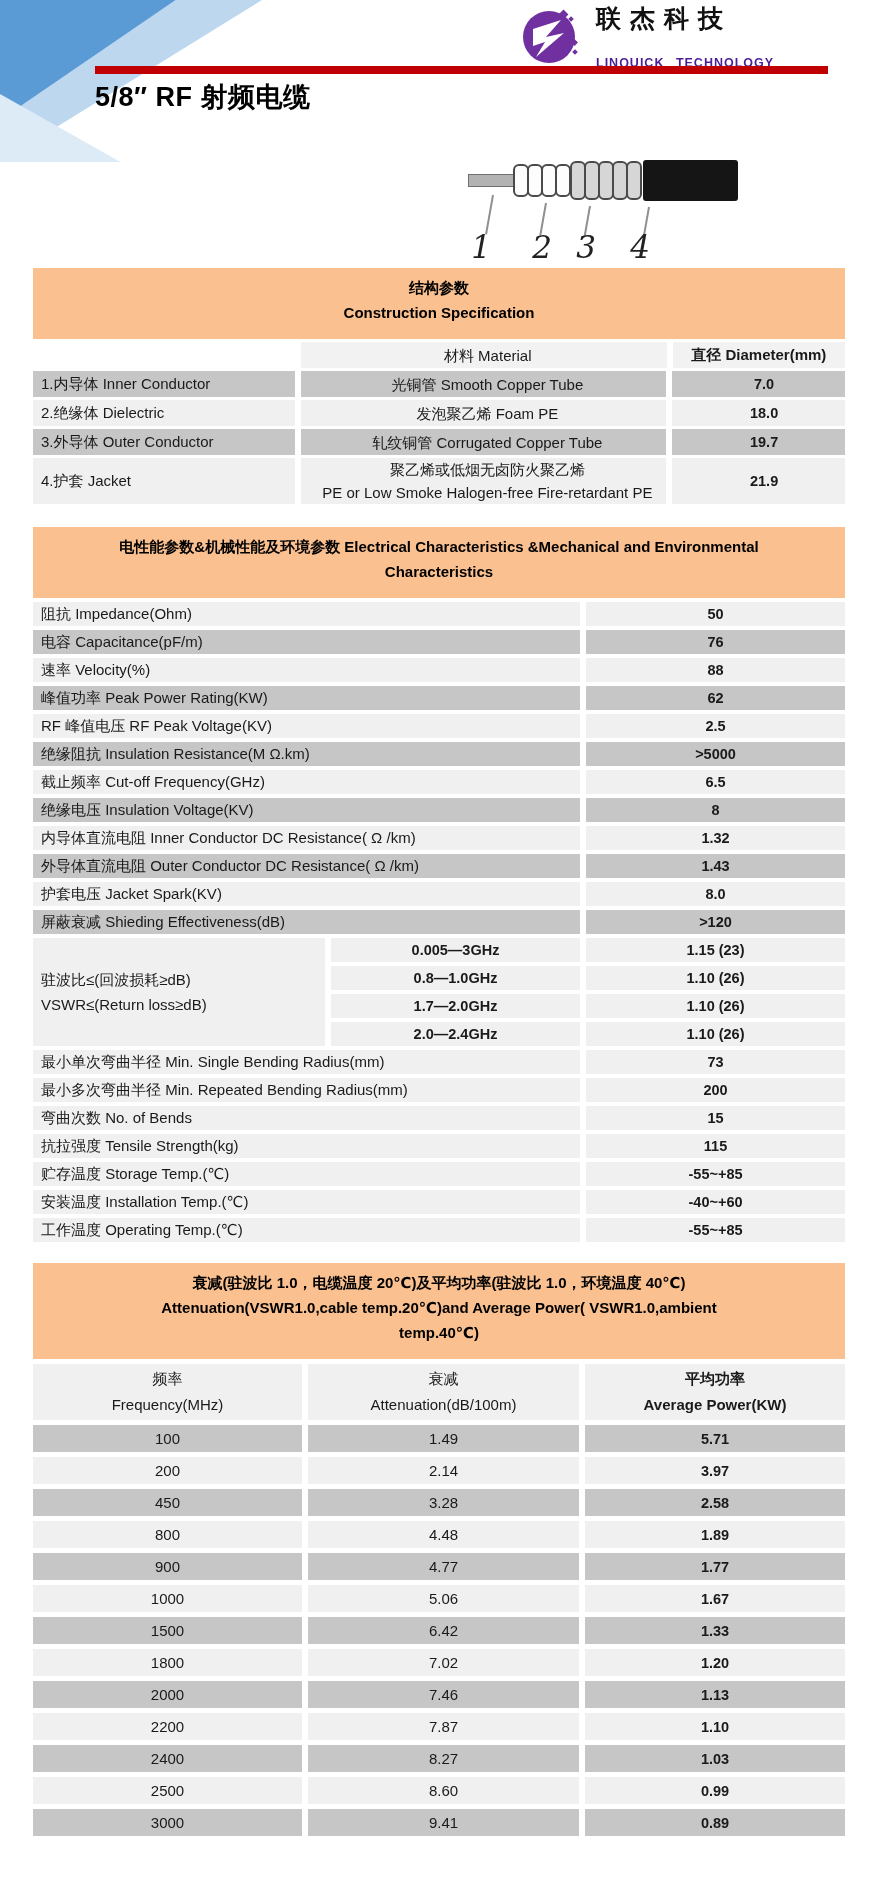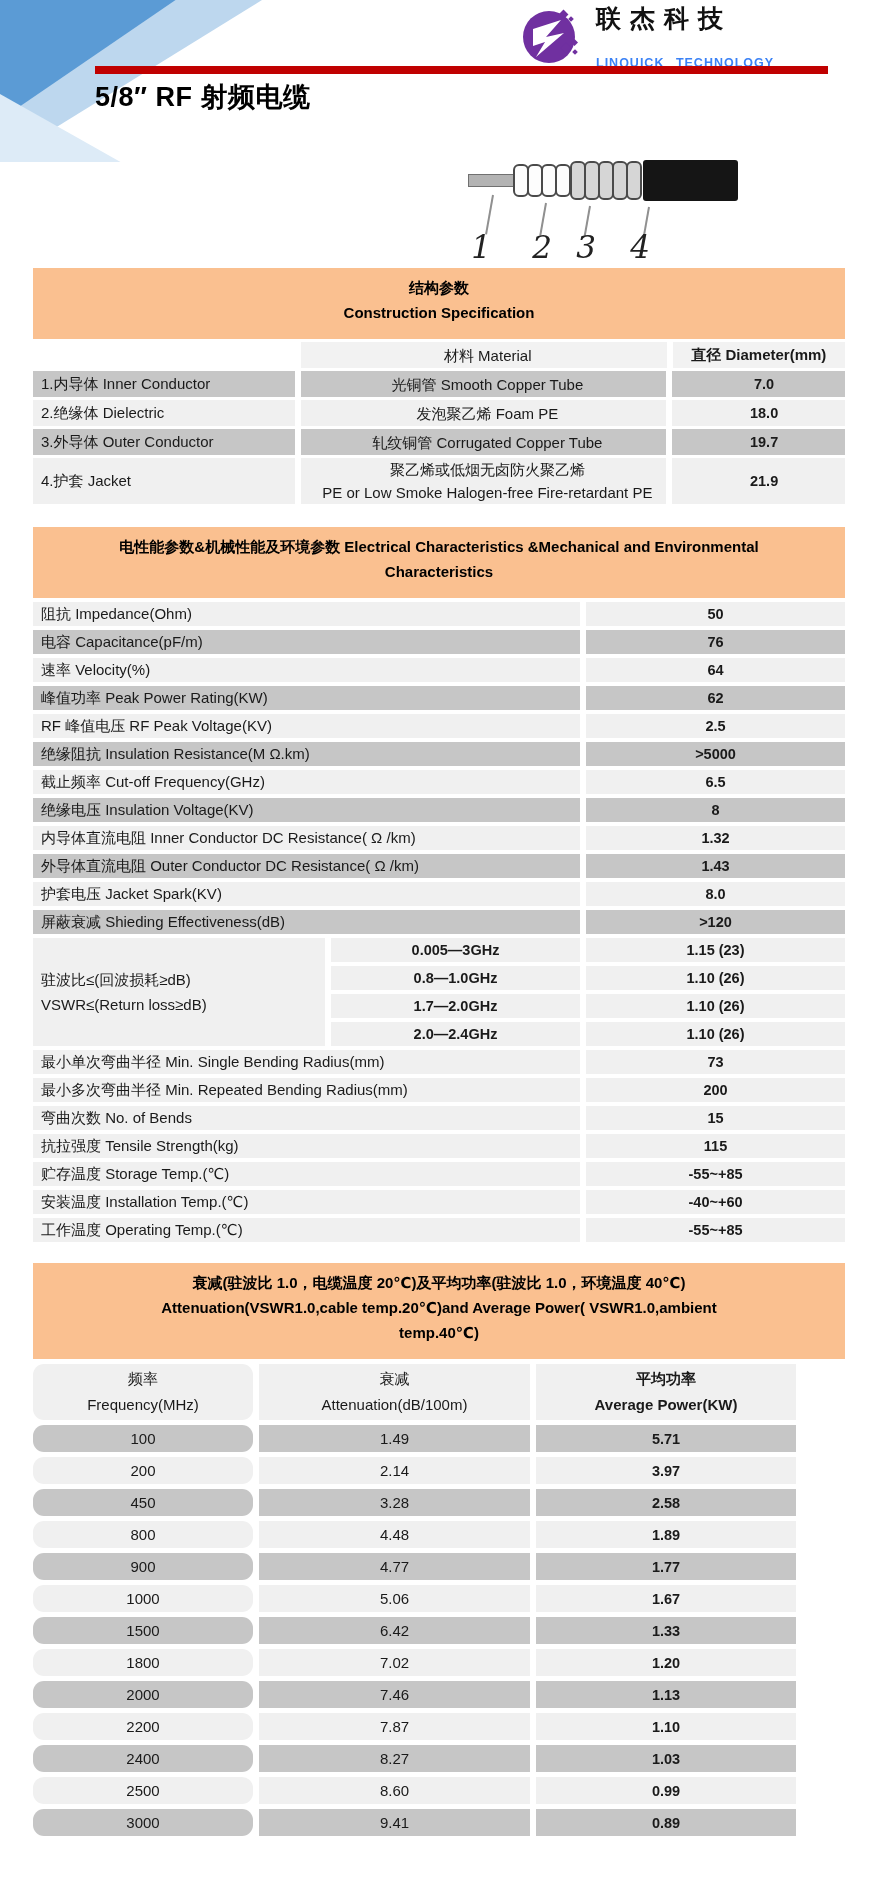--- a/index.html
+++ b/index.html
@@ -16,21 +16,21 @@
   .decor { position: absolute; top: 0; left: 0; width: 262px; height: 162px; }
   .tri { position: absolute; inset: 0; }
   .t-light { background: var(--decor_blue_light, #BDD7EE); clip-path: polygon(0 0, 100% 0, 0 100%); }
   .t-mid   { background: var(--decor_blue, #5B9BD5);      clip-path: polygon(0 0, 67% 0, 0 74%); }
   .t-pale  { background: var(--decor_blue_pale, #DDEBF7); clip-path: polygon(0 58%, 46% 100%, 0 100%); }
 
   
   .logo { position: absolute; left: 522px; top: 2px; display: flex; align-items: center; gap: 10px; }
   .logo-mark { width: 64px; height: 64px; }
   .logo-cn { font-size: 25px; font-weight: 700; letter-spacing: 9px; color: #111; white-space: nowrap; }
-  .logo-en { font-size: 12.5px; font-weight: 700; letter-spacing: 1px; word-spacing: 7px; color: #3b82f6; margin-top: 21px; white-space: nowrap; }
+  .logo-en { font-size: 12.5px; font-weight: 700; letter-spacing: 1px; word-spacing: 7px; color: #4c1d95; margin-top: 21px; white-space: nowrap; }
 
   .redline { position: absolute; left: 95px; top: 66px; width: 733px; height: 8px; background: var(--accent_red, #C00000); }
   .title { position: absolute; left: 95px; top: 79px; font-size: 27px; font-weight: 700; color: #000; letter-spacing: 0.5px; }
 
   
   .figure { position: absolute; top: 125px; left: 0; width: 895px; height: 145px; }
   .rod { position: absolute; left: 468px; top: 49px; width: 54px; height: 13px;
          background: #b3b3b3; border: 1px solid #707070; }
   .rings { position: absolute; display: flex; }
   .rings span { display: block; border: 2px solid #4a4a4a; border-radius: 6px; margin-left: -2px; }
@@ -85,21 +85,21 @@
             justify-content: center; padding-left: 8px; font-size: 15px; line-height: 25px; }
   .vbands { flex: 1; }
   .vrow { display: flex; gap: 6px; margin-top: 4px; }
   .vrow:first-child { margin-top: 0; }
   .vfreq { width: 249px; min-height: 24px; display: flex; align-items: center; justify-content: center;
            background: var(--row_light, #F0F0F0); font-weight: 600; font-size: 14.5px; }
 
   
   .arow { display: flex; gap: 6px; margin-top: 5px; }
   .arow > div { min-height: 27px; display: flex; align-items: center; justify-content: center; font-size: 15px; background: var(--row_light, #F0F0F0); }
-  .a1 { width: 220px; border-radius: 11px; } .a2 { width: 271px; } .a3 { width: 260px; }
+  .a1 { width: 269px; } .a2 { width: 271px; } .a3 { width: 260px; }
   .ahead > div { flex-direction: column; min-height: 56px; line-height: 26px; }
   .ahead .a3 { font-weight: 700; }
   .abody .arow:nth-child(odd) > div { background: var(--row_dark, #C6C6C6); }
   .abody .a3 { font-weight: 700; font-size: 14.5px; }
 </style>
 </head>
 <body>
 
 <div class="decor">
   <div class="tri t-light"></div>
@@ -212,21 +212,21 @@
         <div class="evalue">50</div>
       </div>
 
       <div class="erow">
         <div class="elabel">电容 Capacitance(pF/m)</div>
         <div class="evalue">76</div>
       </div>
 
       <div class="erow">
         <div class="elabel">速率 Velocity(%)</div>
-        <div class="evalue">64</div>
+        <div class="evalue">88</div>
       </div>
 
       <div class="erow">
         <div class="elabel">峰值功率 Peak Power Rating(KW)</div>
         <div class="evalue">62</div>
       </div>
 
       <div class="erow">
         <div class="elabel">RF 峰值电压 RF Peak Voltage(KV)</div>
         <div class="evalue">2.5</div>

